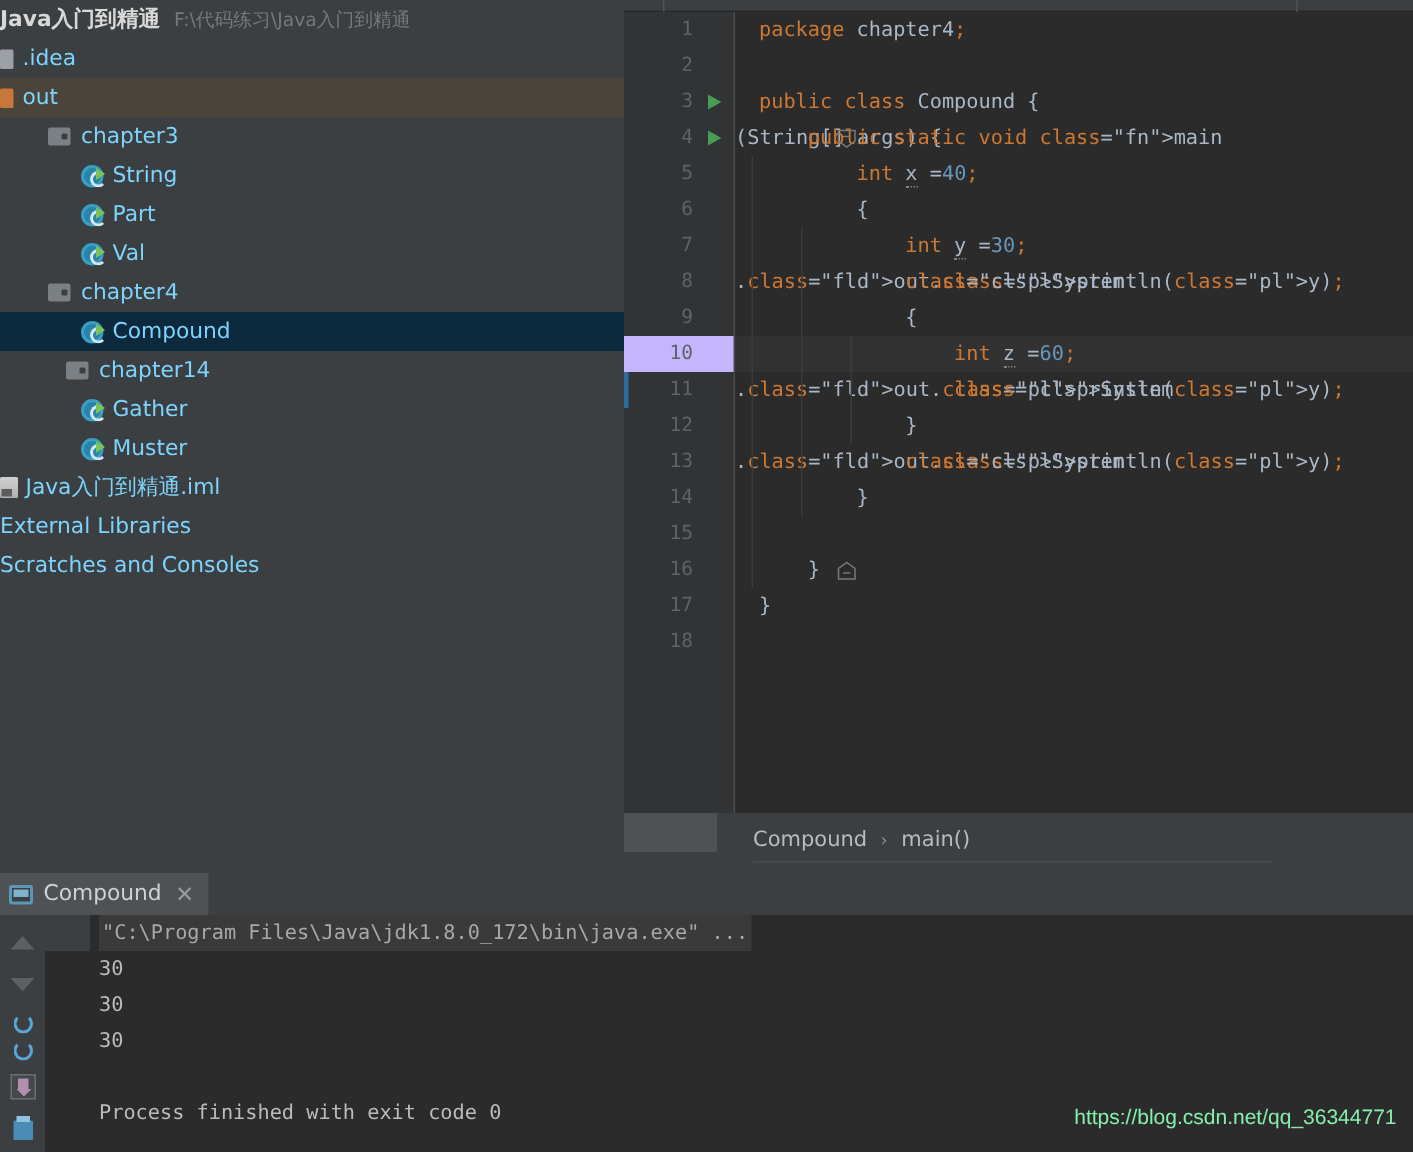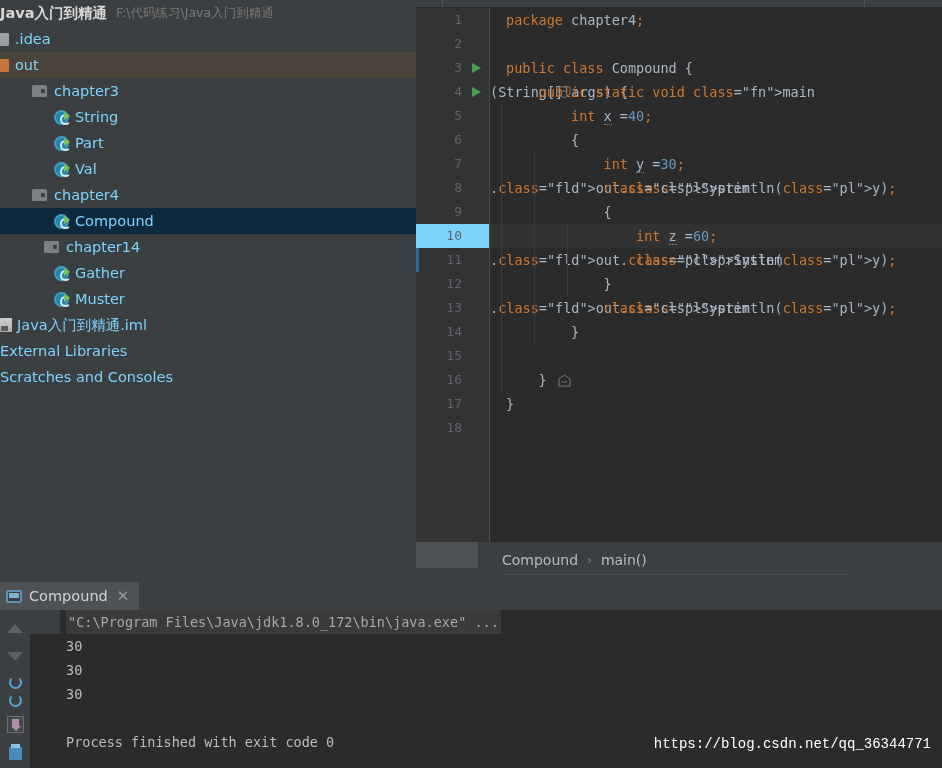--- a/index.html
+++ b/index.html
@@ -115,21 +115,21 @@
     color: #a9b7c6;
   }
   .crow.caret { background:#323232; }
   .lnum {
     position:absolute; left:0; width:46px; text-align:right;
     height:24px; line-height:24px;
     font-family:"DejaVu Sans Mono","Liberation Mono",monospace;
     font-size:13px; color:#606366;
   }
   .gutter-row { position:relative; height:24px; }
-  .gutter-row.caret { background:#7dd3fc; }
+  .gutter-row.caret { background:#c4b5fd; }
   .run-mark {
     position:absolute; left:56px; top:7px;
     width:0;height:0;
     border-left:9px solid #499c54;
     border-top:5px solid transparent;
     border-bottom:5px solid transparent;
   }
   .blue-mark { position:absolute; left:0; top:0; width:3px; height:24px; background:#2d6a9f; }
   .code-line { position:absolute; left:16px; top:0; }
   .fold {
@@ -247,22 +247,22 @@
     font-family:"DejaVu Sans Mono","Liberation Mono",monospace;
     font-size:13.5px; color:#bbbbbb;
     padding-left:36px; white-space:pre;
   }
   .cline.cmd { color:#a8a8a8; }
   .cline.cmd .cmdbg {
     background:#3a3a3a; display:inline-block; padding:0 2px;
   }
   #watermark {
     position:absolute; right:11px; bottom:16px;
-    font-size:14px; color:#ffffff;
-    font-family:Liberation Mono, monospace;
+    font-size:14px; color:#86efac;
+    font-family:Liberation Sans, sans-serif;
   }
 </style>
 </head>
 <body>
 
 <div id="app">
 
   <div id="project-panel">
     <div id="tree-list">
         <div class="tree-row root" style="padding-left: 0px; height: 26px;">

